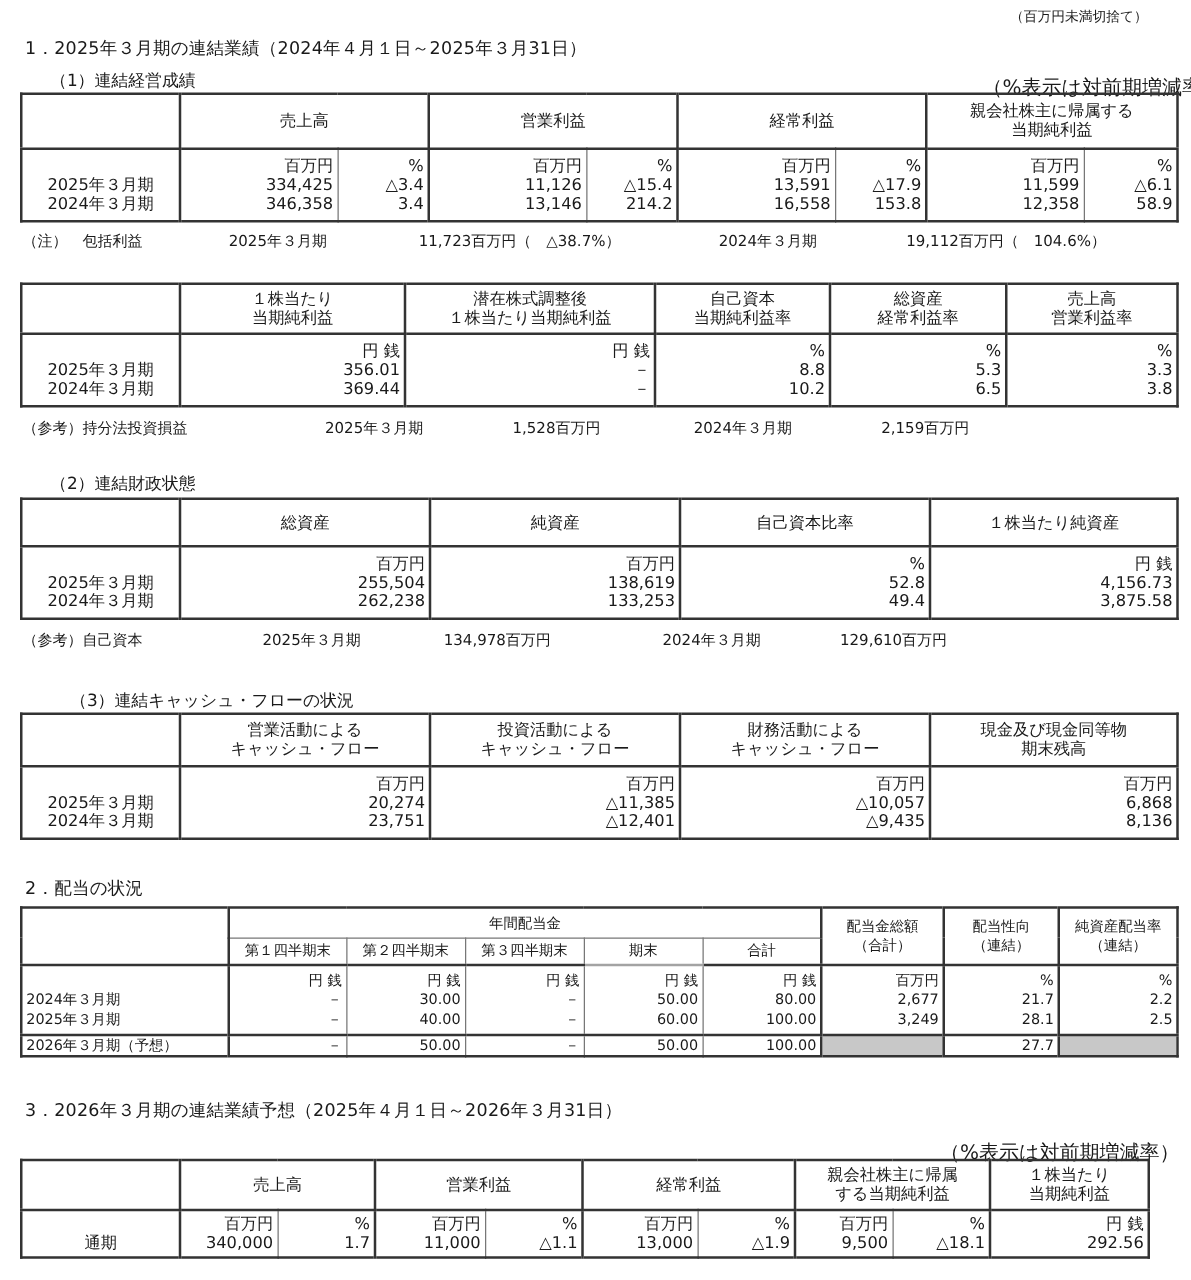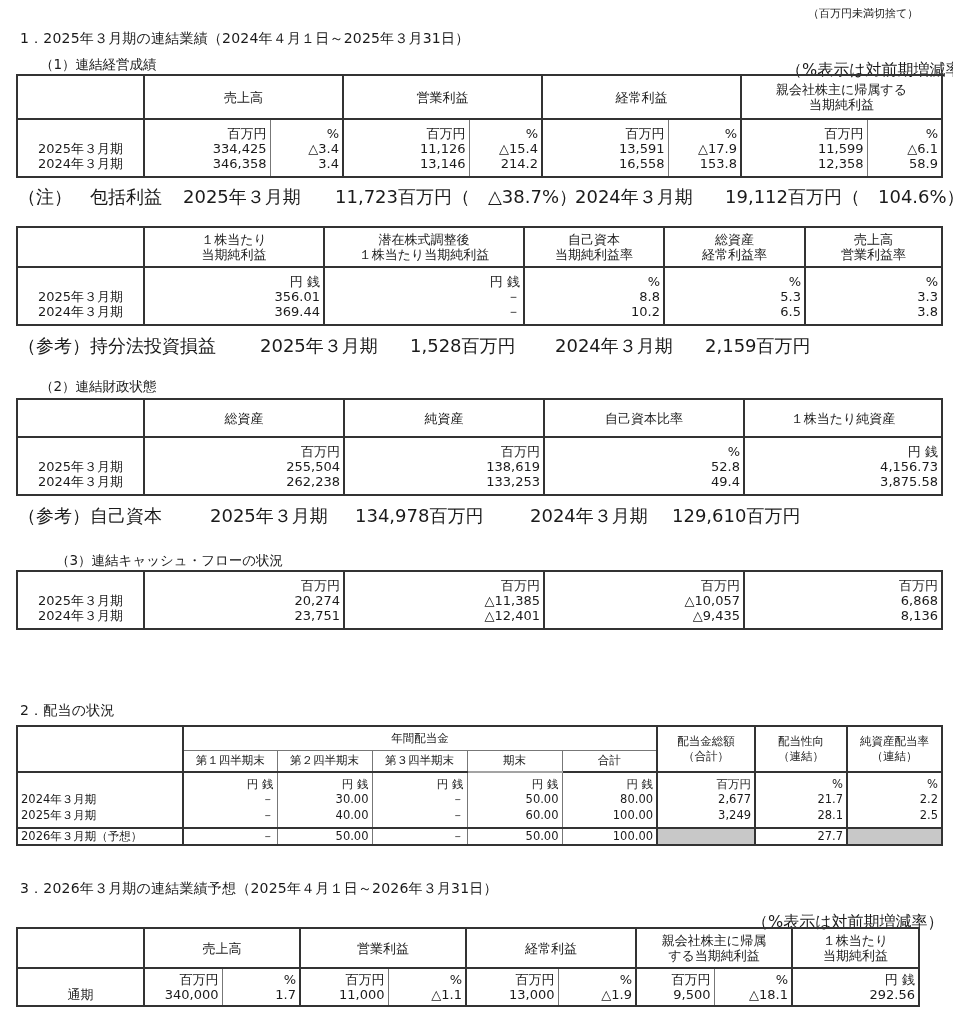--- a/index.html
+++ b/index.html
@@ -21,21 +21,21 @@
     border:1px solid #777; padding:0 3px; vertical-align:middle;
     font-size:13px; line-height:15px; overflow:hidden; white-space:nowrap;
   }
   table.t tr.head td { border-bottom:2px solid #333; text-align:center; }
   table.t td.sec { border-right:2px solid #333; }
   table.t td.r { text-align:right; }
   table.t td.c { text-align:center; }
   table.t td.l { text-align:left; }
   .stack div { line-height:15px; }
   .grey { background:#c8c8c8; }
-  .foot { font-size:18px; white-space:nowrap; }
+  .foot { font-size:12px; white-space:nowrap; }
   .div-table td { font-size:11.5px !important; }
   .div-table .stack div { line-height:15.5px; }
 </style>
 </head>
 <body>
 
 <div class="abs note-right" style="left:808px; top:6px;">（百万円未満切捨て）</div>
 <div class="abs h1" style="left:20px; top:30px;">1．2025年３月期の連結業績（2024年４月１日～2025年３月31日）</div>
 <div class="abs h2" style="left:40px; top:56px;">（1）連結経営成績</div>
 <div class="abs small" style="left:786px; top:60px;">（%表示は対前期増減率）</div>
@@ -246,20 +246,39 @@
 <div class="abs h2" style="left:56px; top:552px;">（3）連結キャッシュ・フローの状況</div>
 <table class="t" style="left:16px; top:570px; width:925px;">
   <colgroup>
     <col style="width:127px">
       <col style="width:200px">
       <col style="width:200px">
     <col style="width:200px">
       <col style="width:198px">
   </colgroup>
   <tbody>
+      <tr class="head" style="height:42px;">
+    <td class="sec"></td>
+    <td class="sec stack">
+          <div>営業活動による</div>
+          <div>キャッシュ・フロー</div>
+        </td>
+    <td class="sec stack">
+          <div>投資活動による</div>
+          <div>キャッシュ・フロー</div>
+        </td>
+    <td class="sec stack">
+          <div>財務活動による</div>
+          <div>キャッシュ・フロー</div>
+        </td>
+    <td class="stack">
+          <div>現金及び現金同等物</div>
+          <div>期末残高</div>
+        </td>
+  </tr>
   <tr style="height:58px;">
     <td class="sec c stack">
       <div>&nbsp;</div>
       <div>2025年３月期</div>
       <div>2024年３月期</div>
     </td>
     <td class="r stack sec">
           <div>百万円</div>
           <div>20,274</div>
           <div>23,751</div>

